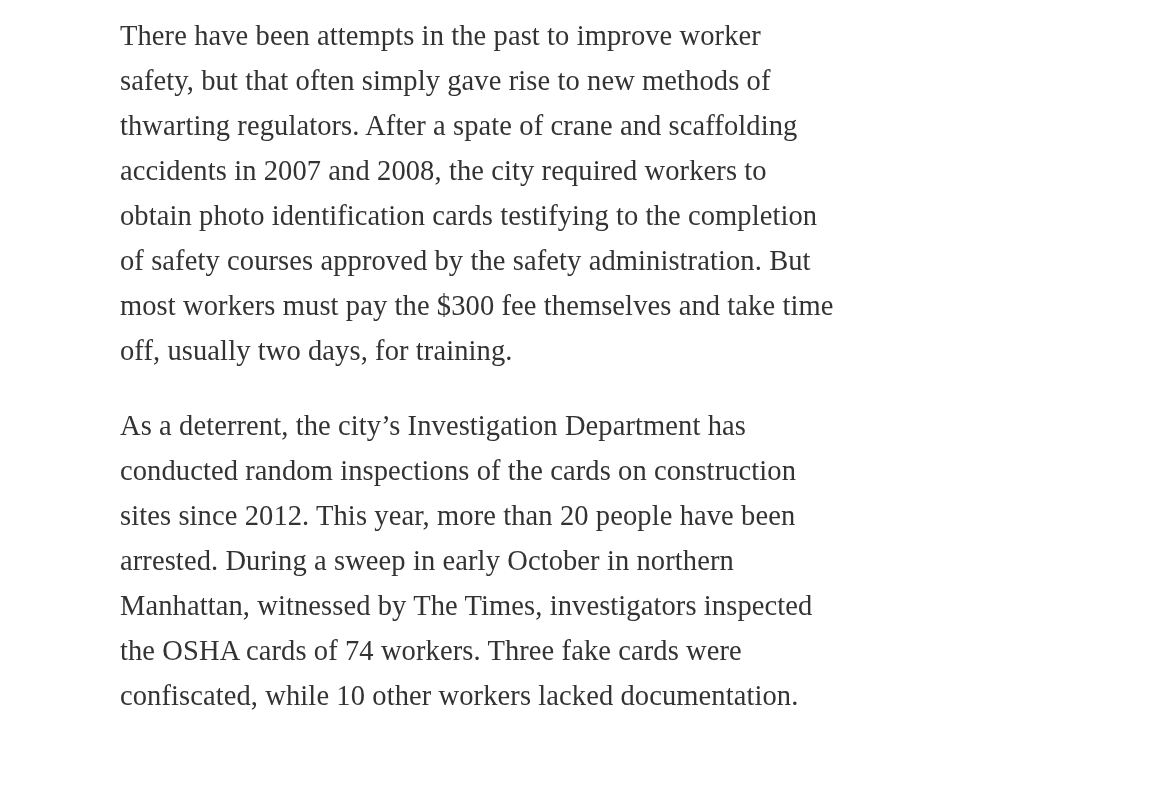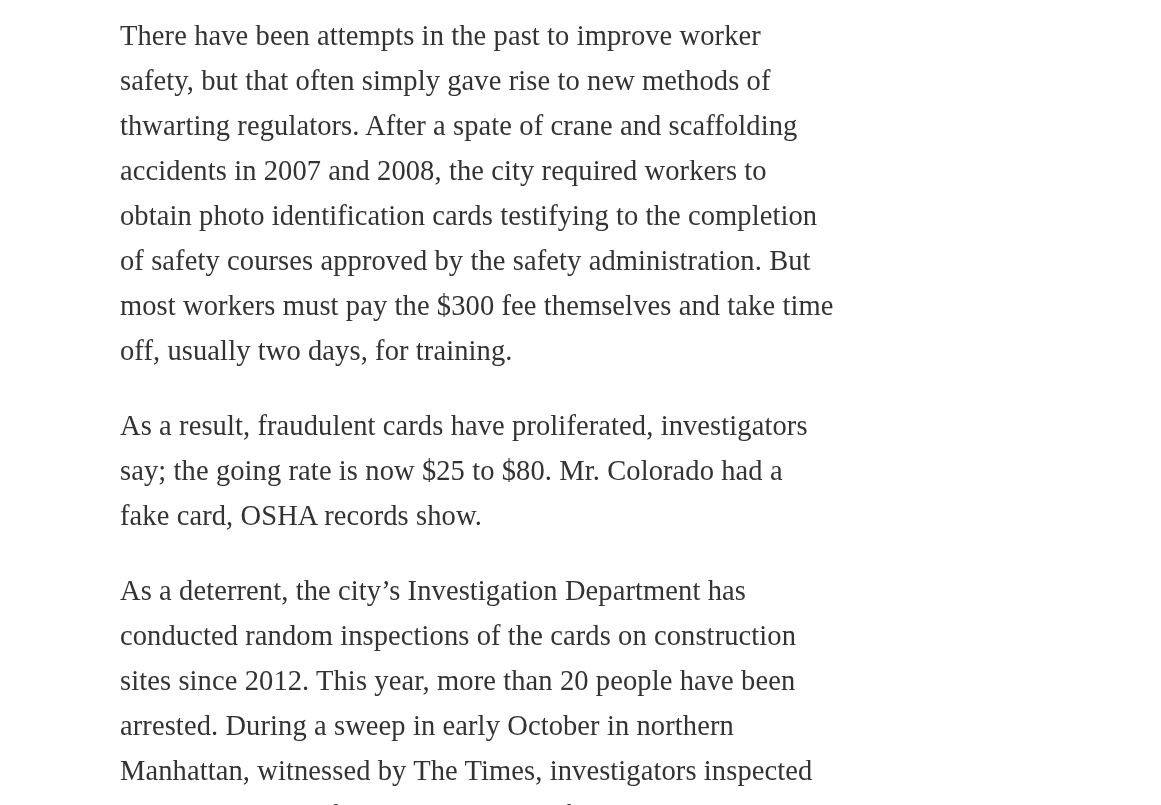--- a/index.html
+++ b/index.html
@@ -25,15 +25,14 @@
   }
   .article-body p {
     margin: 0 0 30px 0;
   }
 </style>
 </head>
 <body>
 
 <div class="article-body">
   <p>There have been attempts in the past to improve worker safety, but that often simply gave rise to new methods of thwarting regulators. After a spate of crane and scaffolding accidents in 2007 and 2008, the city required workers to obtain photo identification cards testifying to the completion of safety courses approved by the safety administration. But most workers must pay the $300 fee themselves and take time off, usually two days, for training.</p>
-  <p>As a result, fraudulent cards have proliferated, investigators say; the going rate is now $25 to $80. Mr. Colorado had a fake card, OSHA records show.</p>
   <p>As a deterrent, the city’s Investigation Department has conducted random inspections of the cards on construction sites since 2012. This year, more than 20 people have been arrested. During a sweep in early October in northern Manhattan, witnessed by The Times, investigators inspected the OSHA cards of 74 workers. Three fake cards were confiscated, while 10 other workers lacked documentation.</p>
 </div>
 
 </body></html>

